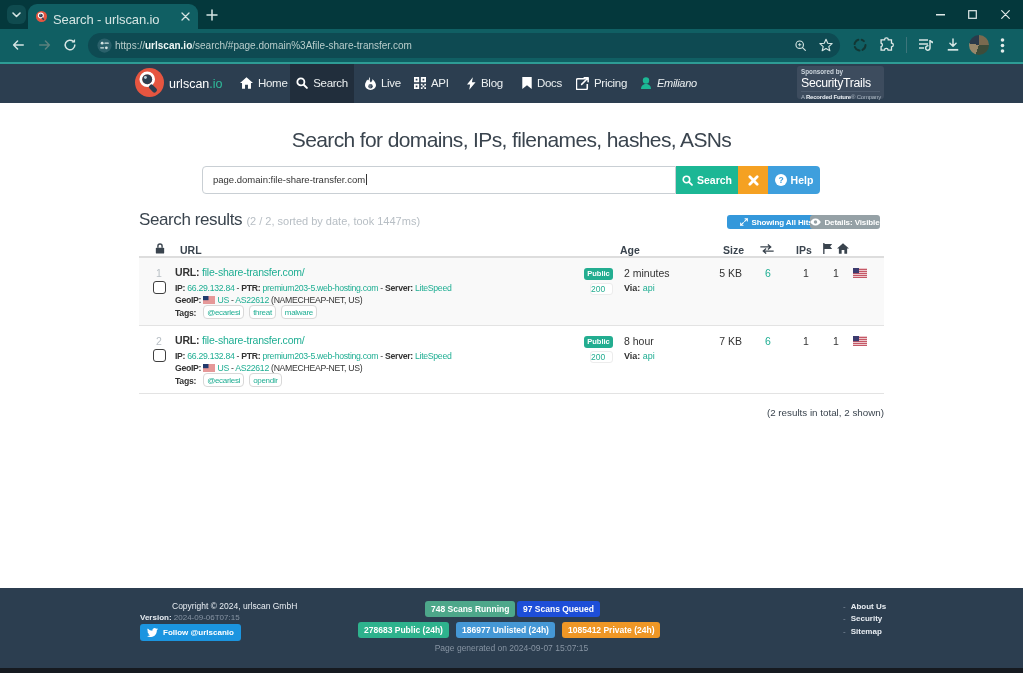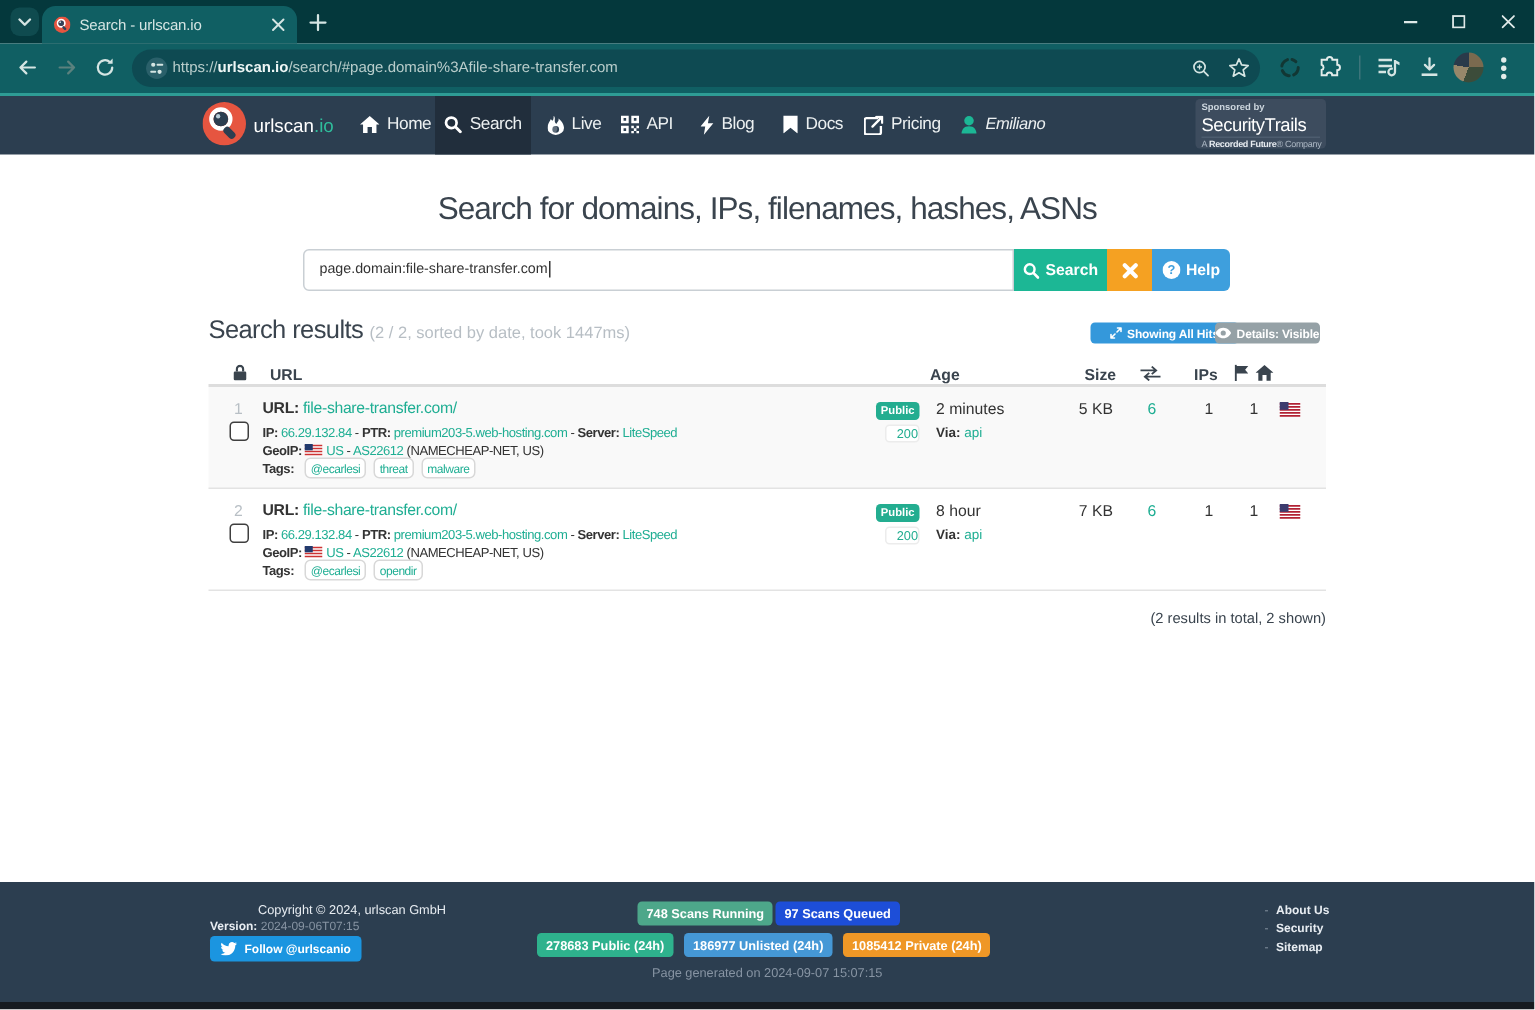--- a/index.html
+++ b/index.html
@@ -4,21 +4,21 @@
 <style>
 * { margin:0; padding:0; box-sizing:border-box; }
 html,body { width:1023px; height:673px; overflow:hidden; }
 body { font-family:"Liberation Sans", sans-serif; background:#fff; position:relative; }
 
 
 #titlebar { position:absolute; left:0; top:0; width:1023px; height:29px; background:#04383c; }
 #chevbtn { position:absolute; left:7px; top:5px; width:19px; height:19px; background:#0f4b4f; border-radius:6px; }
 #tab { position:absolute; left:28px; top:4px; width:170px; height:25px; background:#105f63; border-radius:9px 9px 0 0; }
 #tabplus { position:absolute; left:206px; top:9px; width:12px; height:12px; }
-.tabtitle { position:absolute; left:25px; top:8px; font-size:10px; color:#d5e5e3; letter-spacing:-0.1px; white-space:nowrap; }
+.tabtitle { position:absolute; left:25px; top:8px; font-size:13px; color:#d5e5e3; letter-spacing:-0.1px; white-space:nowrap; }
 #toolbar { position:absolute; left:0; top:29px; width:1023px; height:33px; background:#105f63; }
 #pill { position:absolute; left:88px; top:4px; width:752px; height:25px; background:#0e4a52; border-radius:13px; }
 .urltxt { position:absolute; left:27px; top:7px; font-size:10px; color:#b9cdcb; white-space:nowrap; }
 .urltxt b { color:#eef6f5; font-weight:bold; }
 
 
 #tealline { position:absolute; left:0; top:62px; width:1023px; height:1.5px; background:#2e9c95; }
 #navbar { position:absolute; left:0; top:63.5px; width:1023px; height:39px; background:#2c3e50; }
 .navitem { position:absolute; top:0; height:39px; color:#ecf0f1; font-size:11.5px; display:flex; align-items:center; gap:5px; white-space:nowrap; letter-spacing:-0.3px; }
 .navactive { background:#212e3c; }
@@ -55,21 +55,21 @@
 #row2 { top:90px; background:#fff; }
 .rownum { position:absolute; left:17px; top:9px; color:#b8bfc5; font-size:10.5px; }
 .cbx { position:absolute; left:14px; top:23px; width:13px; height:13px; border:1.5px solid #3f3f3f; border-radius:3px; background:#fff; }
 .line1 { position:absolute; left:36px; top:8px; font-size:10.5px; color:#333; letter-spacing:-0.2px; white-space:nowrap; }
 .line2 { position:absolute; left:36px; top:24.5px; font-size:8.7px; color:#333; letter-spacing:-0.3px; white-space:nowrap; }
 .line3 { position:absolute; left:36px; top:36.5px; font-size:8.7px; color:#333; letter-spacing:-0.3px; white-space:nowrap; }
 .tagsline { position:absolute; left:36px; top:48px; font-size:8.7px; color:#333; font-weight:bold; letter-spacing:-0.3px; white-space:nowrap; }
 .teal { color:#1fae93; }
 .tag { display:inline-block; border:1px solid #d8d8d8; border-radius:4px; background:#fff; color:#1fae93; font-weight:normal; font-size:8px; padding:1.5px 3px; margin-left:5px; position:relative; top:-1px; letter-spacing:-0.3px; }
 .pubbadge { position:absolute; left:445px; top:10px; width:29px; height:12px; background:#23ad90; border-radius:3px; color:#fff; font-size:7.5px; font-weight:bold; text-align:center; line-height:12px; }
-.code200 { position:absolute; left:451px; top:24.5px; width:23px; height:12px; background:#fff; border:0.5px solid #ececec; border-radius:3px; color:#23ad90; font-size:8.5px; text-align:right; line-height:11.5px; }
+.code200 { position:absolute; left:451px; top:24.5px; width:23px; height:12px; background:#fff; border:0.5px solid #ececec; border-radius:3px; color:#23ad90; font-size:8.5px; text-align:left; line-height:11.5px; }
 .agecell { position:absolute; left:485px; top:9px; font-size:10.5px; color:#333; }
 .viacell { position:absolute; left:485px; top:25px; font-size:9px; color:#333; font-weight:bold; }
 .sizecell { position:absolute; left:559px; top:9px; width:44px; text-align:right; font-size:10.5px; color:#333; white-space:nowrap; }
 .reqcell { position:absolute; left:622px; top:9px; width:14px; text-align:center; font-size:10.5px; color:#1fae93; }
 .ipcell { position:absolute; left:660px; top:9px; width:14px; text-align:center; font-size:10.5px; color:#333; }
 .ctrycell { position:absolute; left:690px; top:9px; width:14px; text-align:center; font-size:10.5px; color:#333; }
 .flagcell { position:absolute; left:714px; top:10px; }
 #totalline { position:absolute; left:139px; top:407px; width:745px; text-align:right; font-size:9.8px; color:#3a444e; }
 
 

